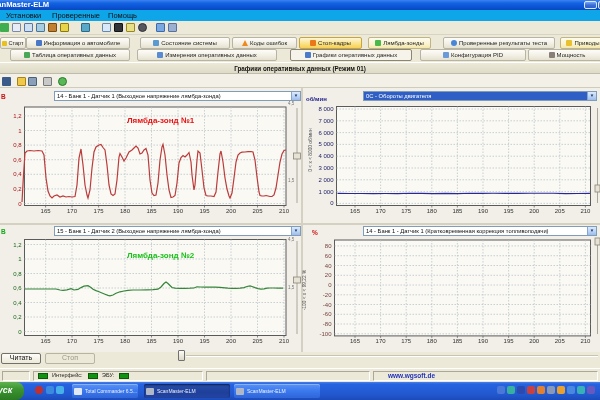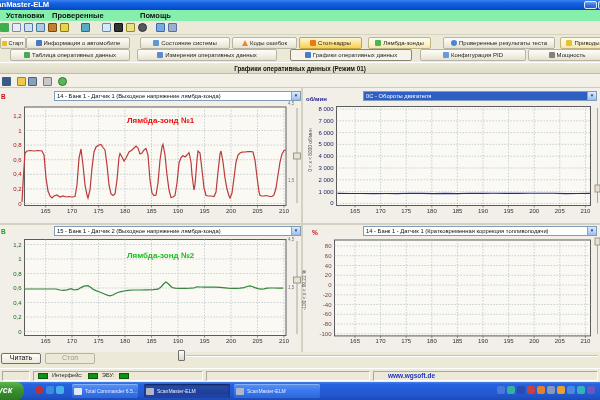--- a/index.html
+++ b/index.html
@@ -5,21 +5,21 @@
   html,body { width:600px; height:400px; overflow:hidden; }
   body { font-family:"Liberation Sans", sans-serif; background:#ece9d8; position:relative; }
   .abs { position:absolute; }
   
   #titlebar { left:0; top:0; width:600px; height:10px;
     background:linear-gradient(180deg,#3d82f0 0%,#1263e2 30%,#0a51d4 75%,#0947b4 100%); }
   #title { left:-12px; top:0px; color:#fff; font-size:7.6px; font-weight:bold; letter-spacing:0px; }
   .tbtn { top:1px; height:8px; border-radius:2px;
     background:linear-gradient(180deg,#79a7f2 0%,#3a6fd8 50%,#2a5ec8 100%); border:1px solid #dce6fa; }
   
-  #menubar { left:0; top:10px; width:600px; height:11px; background:#86efac; font-size:7.5px; color:#111;font-weight:bold; }
+  #menubar { left:0; top:10px; width:600px; height:11px; background:#0ea5e9; font-size:7.5px; color:#111; }
   #menubar span { position:absolute; top:1px; }
   
   #toolbar { left:0; top:21px; width:600px; height:14px; background:#ece9d8; border-bottom:1px solid #d8d4c4; }
   .ticon { position:absolute; top:2px; width:9px; height:9px; border-radius:1px; }
   
   #tabs { left:0; top:36px; width:600px; height:26px; background:#ece9d8; }
   .tab { position:absolute; height:12px; background:linear-gradient(180deg,#fdfcf9 0%,#f1eee2 60%,#e5e1d0 100%);
     border:1px solid #b8b4a4; border-radius:2px; font-size:6px; color:#222;
     display:flex; align-items:center; justify-content:center; white-space:nowrap; overflow:hidden; }
   .tab .ic { display:inline-block; width:6px; height:6px; margin-right:2px; border-radius:1px; flex:0 0 auto; }
@@ -64,21 +64,21 @@
 <body>
 
   <div id="titlebar" class="abs"></div>
   <div id="title" class="abs">ScanMaster-ELM</div>
   <div class="tbtn abs" style="left:584px; width:13px;"></div>
   <div class="tbtn abs" style="left:598px; width:4px; border-radius:2px 0 0 2px;"></div>
 
   <div id="menubar" class="abs">
     <span style="left:6px;">Установки</span>
     <span style="left:52px;">Проверенные</span>
-    <span style="left:108px;margin-left:32px;">Помощь</span>
+    <span style="left:108px;">Помощь</span>
   </div>
 
   <div id="toolbar" class="abs">
     <div class="ticon" style="left:0px;   background:#3fae4e;"></div>
     <div class="ticon" style="left:12px;  background:#e8ecf4; border:1px solid #7a8aa8;"></div>
     <div class="ticon" style="left:24px;  background:#cfe0f2; border:1px solid #5577aa;"></div>
     <div class="ticon" style="left:36px;  background:#a8cce0; border:1px solid #447799;"></div>
     <div class="ticon" style="left:48px;  background:#c08030; border:1px solid #7a4a10;"></div>
     <div class="ticon" style="left:60px;  background:#e8d44a; border:1px solid #8a7a10;"></div>
     <div class="ticon" style="left:81px;  background:#58a8c8; border:1px solid #2a6a8a;"></div>

